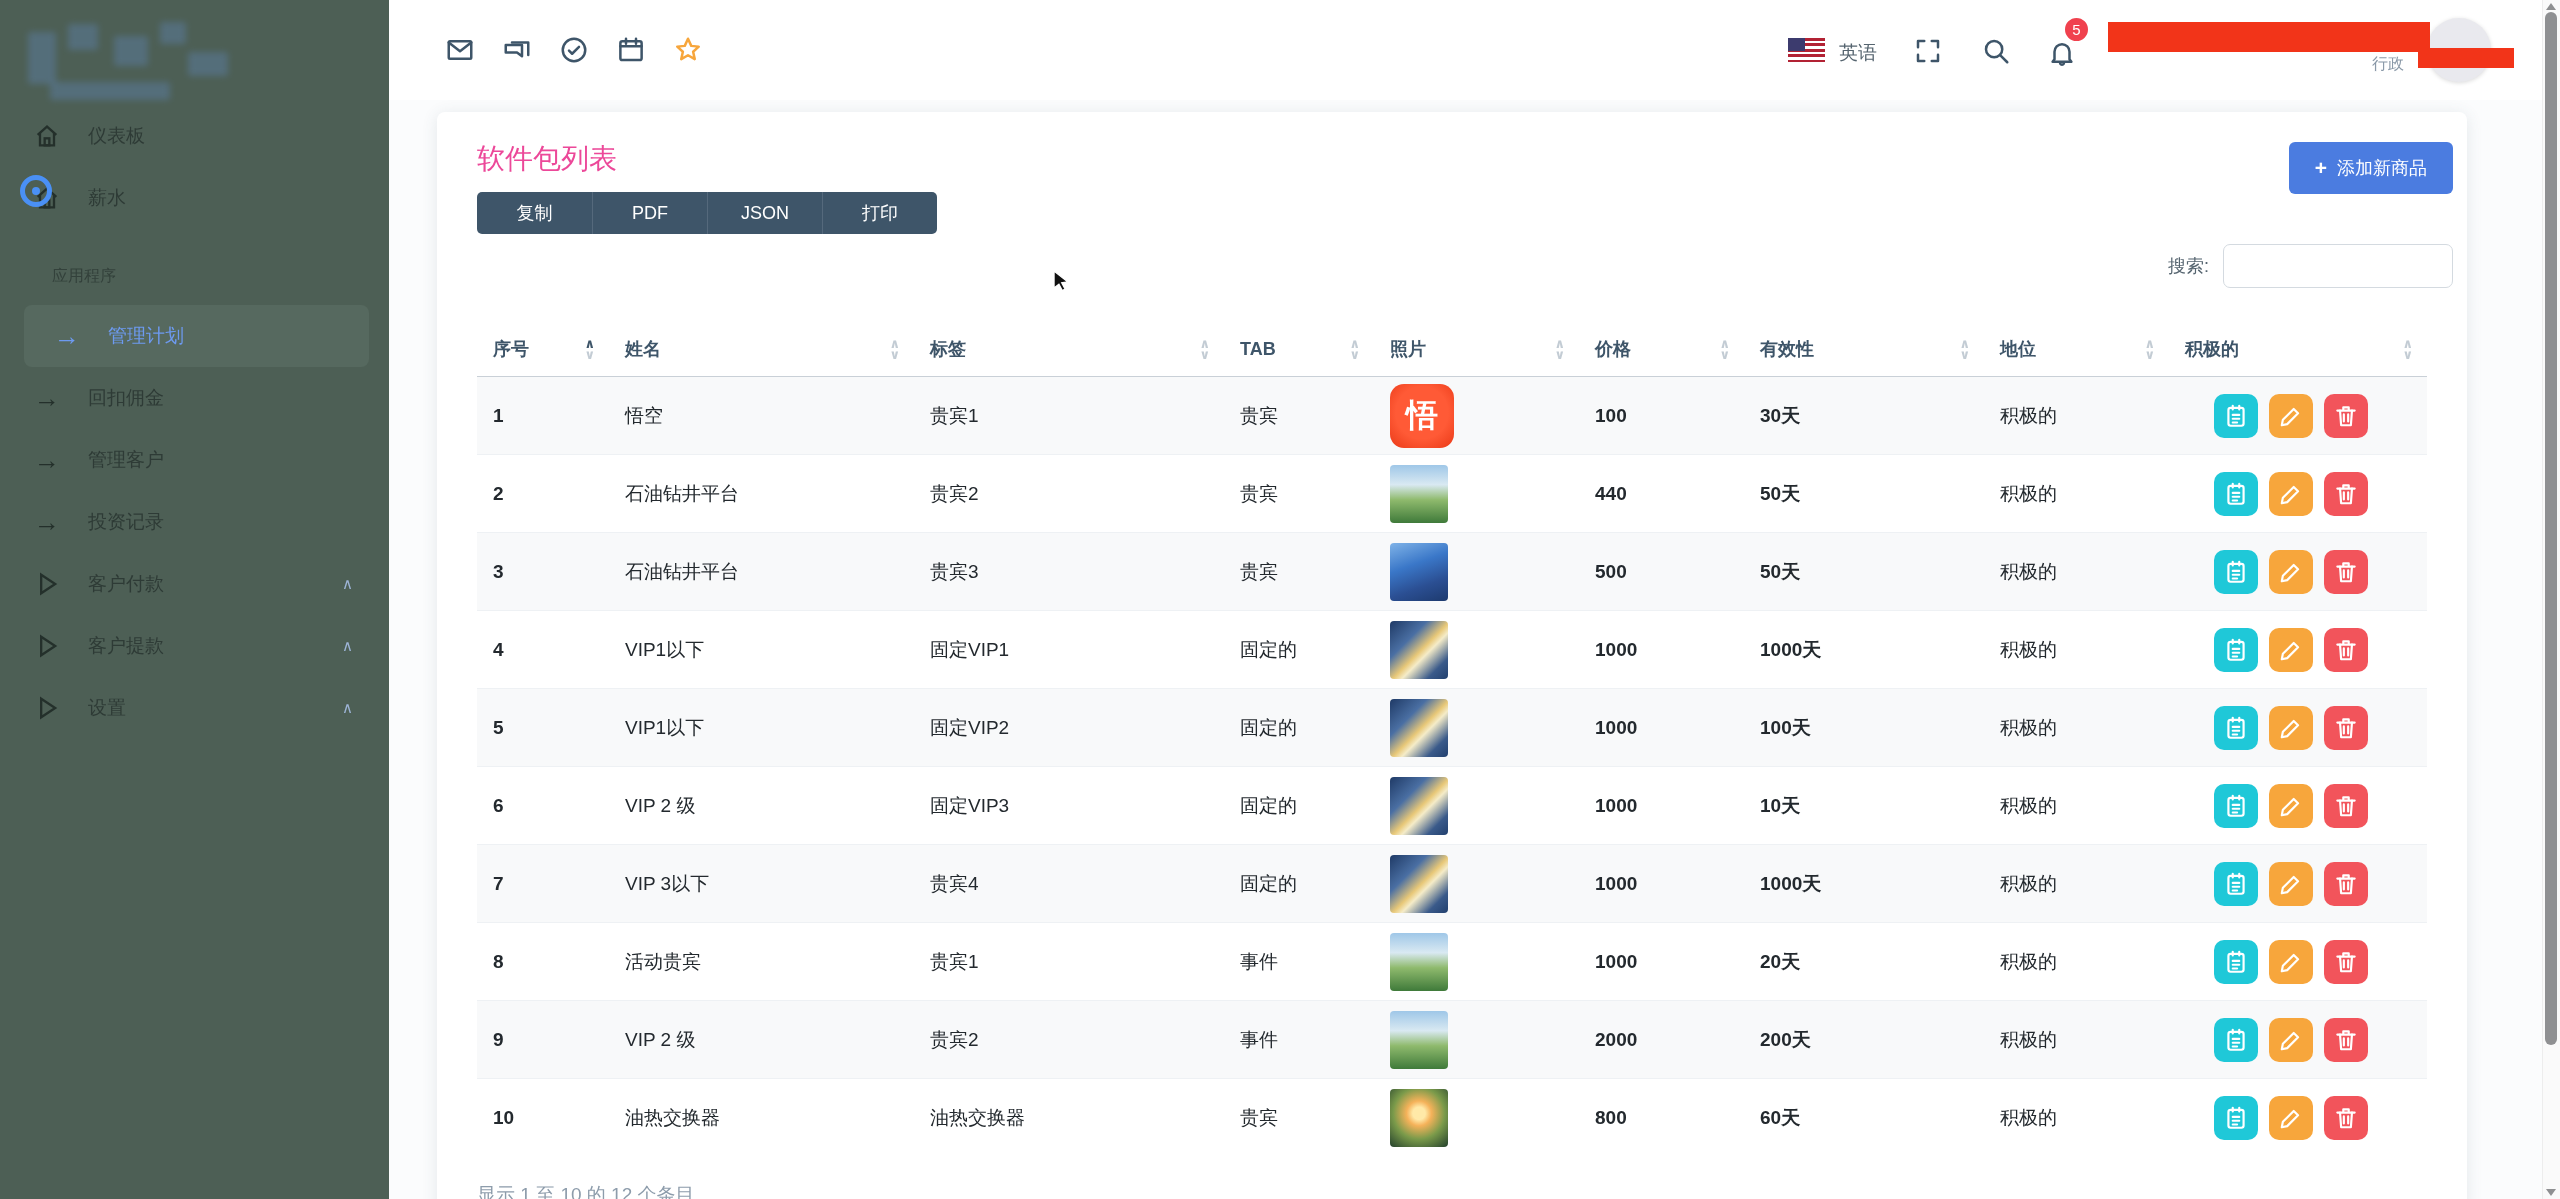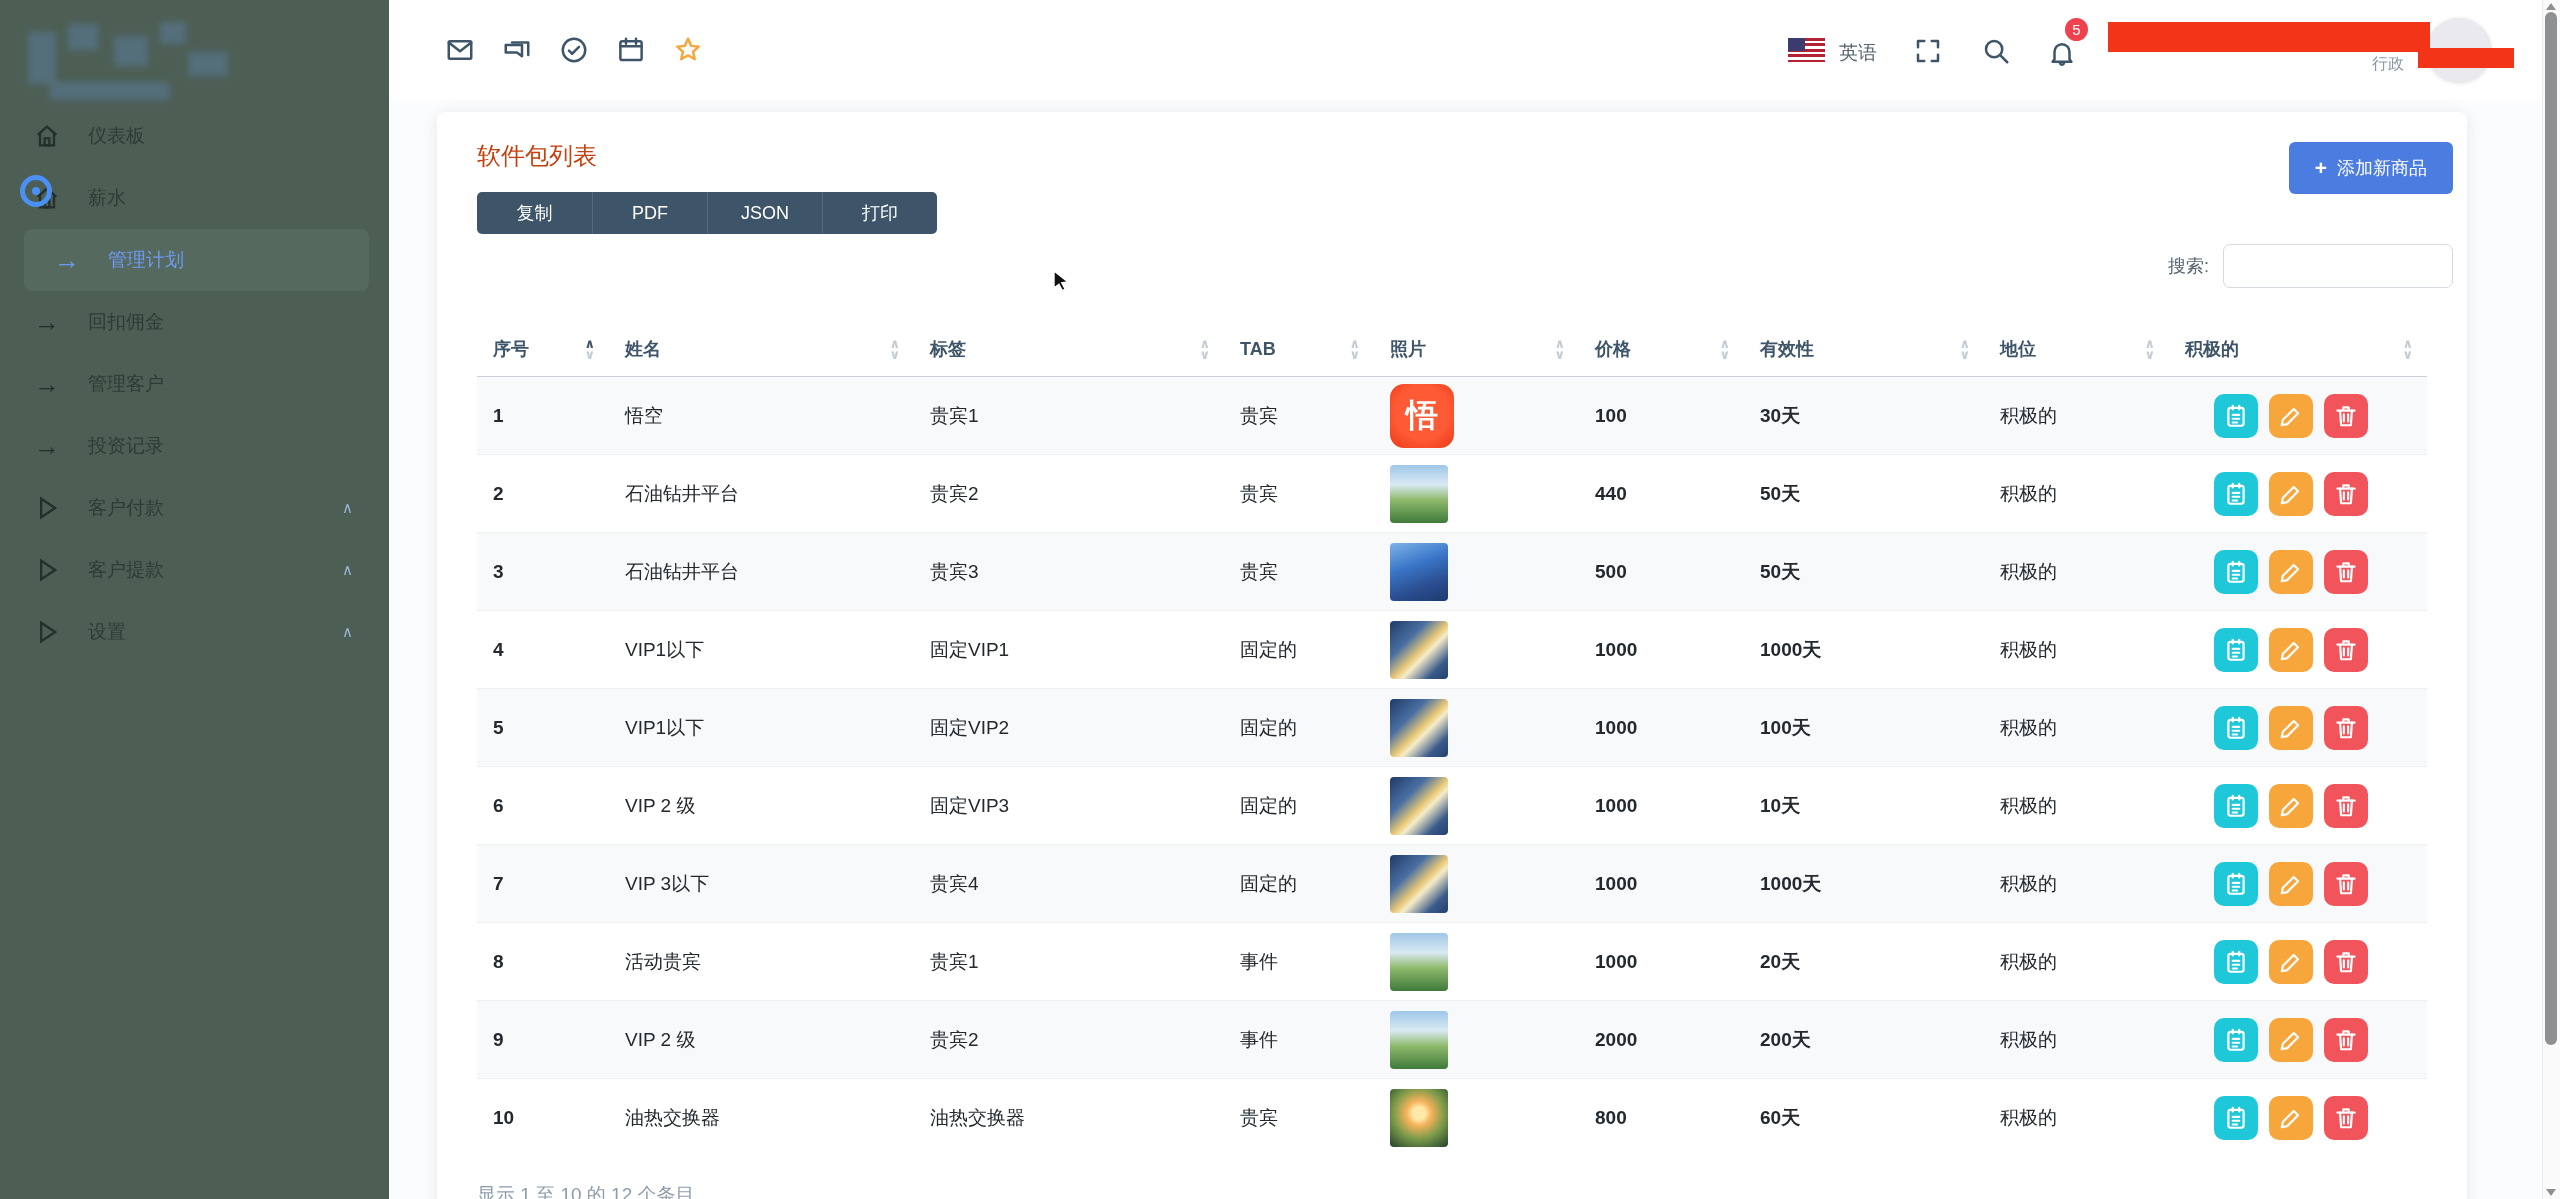--- a/index.html
+++ b/index.html
@@ -36,21 +36,21 @@
   .fsic{left:1524px;top:36px;position:absolute;}
   .srch{left:1592px;top:36px;position:absolute;}
   .bell{left:1658px;top:38px;position:absolute;}
   .badge{position:absolute;left:1674px;top:16px;width:27px;height:27px;border-radius:50%;background:#f0414e;color:#fff;font-size:15px;display:flex;align-items:center;justify-content:center;border:2px solid #fff;box-sizing:border-box;}
   .avatar{position:absolute;left:2038px;top:18px;width:64px;height:64px;border-radius:50%;background:#e9e9ee;box-shadow:0 1px 4px rgba(0,0,0,.15);cursor:pointer;}
   .redact1{position:absolute;left:1719px;top:22px;width:322px;height:30px;background:#f23419;}
   .redact2{position:absolute;left:2029px;top:48px;width:96px;height:20px;background:#f23419;}
   .role{position:absolute;left:1983px;top:54px;font-size:16px;color:#8a99a8;}
   
   .card{position:absolute;left:48px;top:112px;width:2030px;height:1150px;background:#fff;border-radius:8px;box-shadow:0 2px 16px rgba(60,80,100,.12);}
-  .page-title{position:absolute;left:40px;top:28px;font-size:24px;color:#c2410c;}
+  .page-title{position:absolute;left:40px;top:28px;font-size:28px;color:#ec4899;}
   .export-group{position:absolute;left:40px;top:80px;display:flex;border-radius:5px;overflow:hidden;}
   .export-btn{background:#3e5569;color:#fff;font-size:18px;padding:9px 0;width:115px;text-align:center;border:none;border-left:1px solid #55697c;cursor:pointer;font-family:inherit;}
   .export-btn:first-child{border-left:none;}
   .add-btn{position:absolute;right:14px;top:30px;background:#4b7ce0;color:#fff;font-size:18px;border:none;border-radius:6px;padding:14px 26px;cursor:pointer;display:flex;align-items:center;gap:10px;font-family:inherit;}
   .add-btn .plus{font-size:21px;font-weight:bold;}
   .search-row{position:absolute;right:14px;top:132px;display:flex;align-items:center;gap:14px;}
   .search-row label{font-size:18px;color:#55646f;}
   .search-input{width:230px;height:44px;border:1px solid #d4dae0;border-radius:7px;outline:none;font-size:18px;padding:0 12px;box-sizing:border-box;}
   
   .tbl{position:absolute;left:40px;top:210px;width:1950px;}
@@ -114,20 +114,21 @@
         <span class="nicon">
           <svg viewBox="0 0 24 24">
             <path d="M4 11l8-7 8 7"></path>
             <path d="M6 9.5V20h12V9.5"></path>
             <rect x="10" y="14" width="4" height="6"></rect>
           </svg>
           <span class="bullseye"></span>
         </span>
         <span>薪水</span>
       </div>
+      <div class="nav-section">应用程序</div>
       <div class="nav-item active">
         <span class="nicon arrow">→</span>
         <span>管理计划</span>
       </div>
       <div class="nav-item">
         <span class="nicon arrow">→</span>
         <span>回扣佣金</span>
       </div>
       <div class="nav-item">
         <span class="nicon arrow">→</span>

